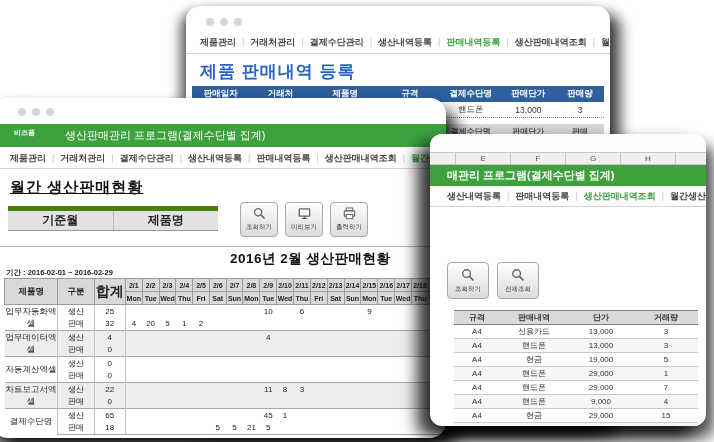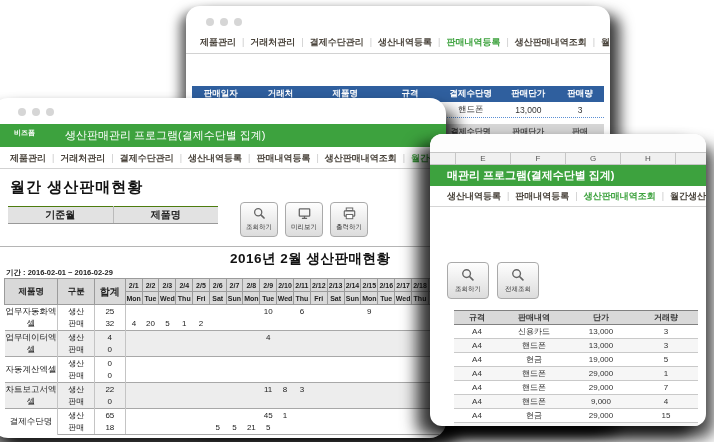--- a/index.html
+++ b/index.html
@@ -55,24 +55,24 @@
   .win-front{left:-8px;top:98px;width:454px;height:340px;z-index:3;border-radius:16px;
     box-shadow:-8px 10px 14px rgba(0,0,0,.55),10px 12px 16px rgba(0,0,0,.8);}
   .wf-dots{left:26px;top:10px;}
   .wf-greenbar{position:absolute;left:0;top:26px;width:100%;height:23px;background:#3da23e;color:#fff;
     display:flex;align-items:center;padding-left:22px;white-space:nowrap;}
   .wf-brand-small{font-size:7px;font-weight:bold;margin-right:4px;position:relative;top:-3px;}
   .wf-brand-name{font-size:12.5px;font-weight:bold;letter-spacing:.5px;}
   .wf-program{font-size:11px;font-weight:normal;margin-left:26px;}
   .wf-menu{left:18px;top:54px;}
   .wf-menudiv{position:absolute;left:0;top:70px;width:100%;border-top:1px solid #d2d2d2;}
-  .wf-title{position:absolute;left:18px;top:80px;font-size:15px;font-weight:bold;color:#111;letter-spacing:1px;}
+  .wf-title{position:absolute;left:18px;top:80px;font-size:15px;font-weight:bold;color:#111;letter-spacing:1px;text-decoration:underline;}
   .wf-filter{position:absolute;left:16px;top:108px;width:210px;border-collapse:collapse;table-layout:fixed;}
-  .wf-filter th{background:#e2e2e2;border-top:1px solid #4d7c0f;border-bottom:1px solid #999;
-    border-right:1px solid #bbb;font-size:10px;color:#222;height:13px;text-align:center;}
+  .wf-filter th{background:#e2e2e2;border-top:5px solid #4d7c0f;border-bottom:1px solid #999;
+    border-right:1px solid #bbb;font-size:12px;color:#222;height:13px;text-align:center;}
   .wf-filter th:last-child{border-right:none;}
   .wf-filter td{font-size:8.5px;color:#222;height:15px;border-bottom:1px solid #555;
     border-right:1px solid #ddd;padding-left:6px;}
   .wf-filter td:last-child{border-right:none;}
   .wf-btns{position:absolute;left:248px;top:104px;display:flex;gap:7px;}
   .wf-btns .btn{width:38px;height:35px;}
   .wf-divider2{position:absolute;left:0;top:148px;width:100%;border-top:1px solid #b5b5b5;}
   .wf-reptitle{position:absolute;left:238px;top:152px;font-size:13.5px;font-weight:bold;color:#111;
     white-space:nowrap;letter-spacing:.5px;}
   .wf-period{position:absolute;left:14px;top:170px;font-size:7.5px;font-weight:bold;color:#222;}
@@ -93,20 +93,21 @@
 <div id="canvas">
 
   <div class="window win-back">
     <div class="dots" style="left:20px;top:12px;">
       <div class="dot"></div>
       <div class="dot"></div>
       <div class="dot"></div>
     </div>
     <div class="menu-row wb-menu"><span class="mi">제품관리</span><span class="sep">|</span><span class="mi">거래처관리</span><span class="sep">|</span><span class="mi">결제수단관리</span><span class="sep">|</span><span class="mi">생산내역등록</span><span class="sep">|</span><span class="mi on">판매내역등록</span><span class="sep">|</span><span class="mi">생산판매내역조회</span><span class="sep">|</span><span class="mi">월간생산판매</span></div>
     <div class="wb-divider"></div>
+    <div class="wb-title">제품 판매내역 등록</div>
     <div class="cols7 wb-thead">
         <div class="c c0">판매일자</div>
         <div class="c c1">거래처</div>
         <div class="c c2">제품명</div>
         <div class="c c3">규격</div>
         <div class="c c4">결제수단명</div>
         <div class="c c5">판매단가</div>
         <div class="c c6">판매량</div>
       </div>
     <div class="cols7 wb-row">
@@ -210,21 +211,21 @@
           <col style="width: 17px;">
           <col style="width: 17px;">
           <col style="width: 17px;">
           <col style="width: 17px;">
           <col style="width: 17px;">
         </colgroup>
         <thead>
           <tr>
             <th rowspan="2" style="font-size: 8.5px;">제품명</th>
             <th rowspan="2" style="font-size: 8.5px;">구분</th>
-            <th rowspan="2" style="font-size: 10px; margin-left: 7px;">합계</th>
+            <th rowspan="2" style="font-size: 14px; margin-left: 7px;">합계</th>
             <th>2/1</th>
             <th>2/2</th>
             <th>2/3</th>
             <th>2/4</th>
             <th>2/5</th>
             <th>2/6</th>
             <th>2/7</th>
             <th>2/8</th>
             <th>2/9</th>
             <th>2/10</th>

